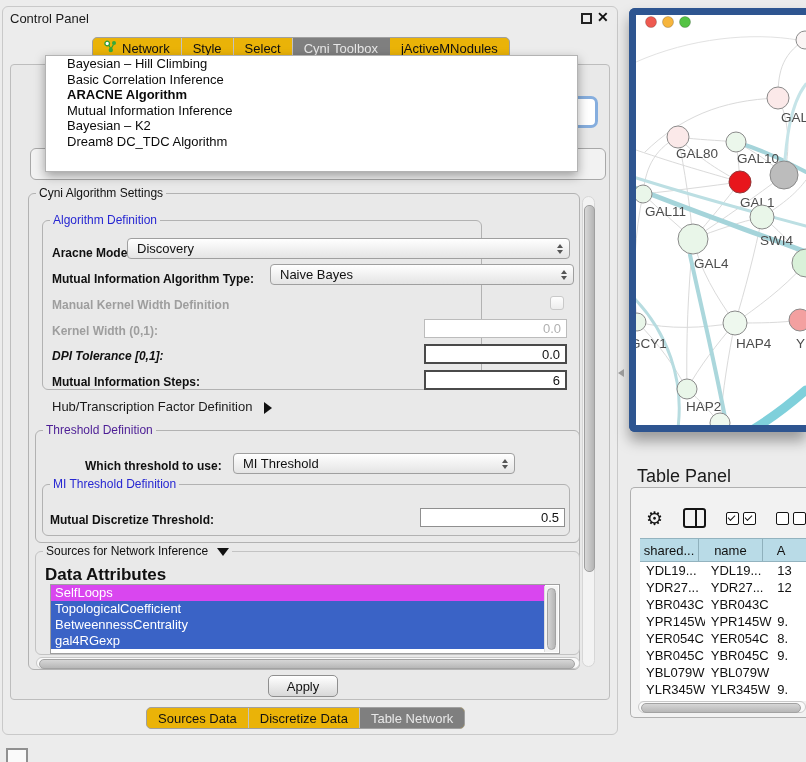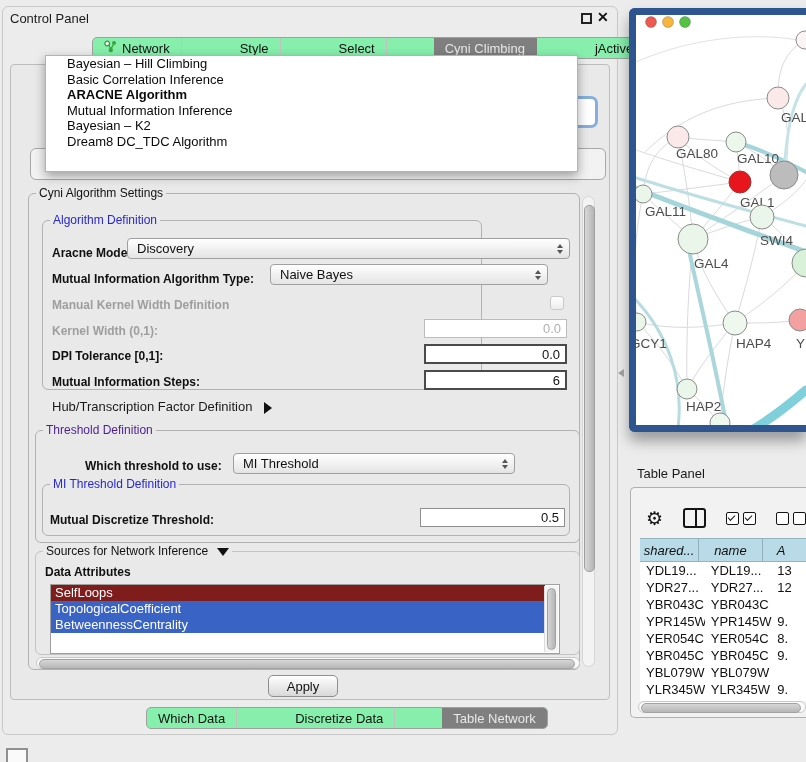--- a/index.html
+++ b/index.html
@@ -4,21 +4,21 @@
 <style>
   html,body{margin:0;padding:0;}
   body{width:806px;height:762px;position:relative;overflow:hidden;background:#ececec;
        font-family:"Liberation Sans",sans-serif;color:#111;}
   .r{position:absolute;box-sizing:border-box;}
   
   .cp-outer{left:2px;top:6px;width:616px;height:729px;border:1px solid #c9c9c9;border-radius:6px;background:#ececec;}
   .cp-title{left:10px;top:11px;font-size:13px;color:#1a1a1a;}
   .cp-float{left:581px;top:13px;width:11px;height:11px;border:2px solid #222;}
   .cp-close{left:597px;top:9px;font-size:14px;font-weight:bold;color:#111;}
-  .tabbar{display:flex;height:22px;border:1px solid #a0a0a0;border-radius:5px;overflow:hidden;background:#86efac;font-size:13px;gap:47px;}
+  .tabbar{display:flex;height:22px;border:1px solid #a0a0a0;border-radius:5px;overflow:hidden;background:#eab308;font-size:13px;}
   .tab{display:flex;align-items:center;padding:0 11px;gap:5px;color:#111;border-right:1px solid #c2c2c2;white-space:nowrap;}
   .tab:last-child{border-right:none;}
   .tab.sel{background:#7f7f7f;color:#e8e8e8;border-right-color:#7f7f7f;}
   .tabbar-top{left:92px;top:37px;}
   .tabbar-bottom{left:146px;top:707px;}
   .content-panel{left:10px;top:64px;width:600px;height:636px;border:1px solid #bdbdbd;border-radius:4px;background:#e9e9e9;}
   
   .frag-input{left:30px;top:148px;width:576px;height:32px;border:1px solid #a8a8a8;border-radius:6px;background:#f2f2f2;}
   .frag-combo{left:538px;top:96px;width:60px;height:32px;border:3px solid #86aede;border-radius:7px;background:#fff;}
   
@@ -60,31 +60,31 @@
   .hscroll{height:12px;background:#fafafa;border:1px solid #c9c9c9;border-radius:7px;}
   .hthumb{position:absolute;top:1px;height:8px;background:linear-gradient(#d6d6d6,#b7b7b7);border:1px solid #a2a2a2;border-radius:5px;}
   
   .btn{border:1px solid #8f8f8f;border-radius:5px;background:linear-gradient(#ffffff,#d8d8d8);
        font-size:13px;display:flex;align-items:center;justify-content:center;color:#111;}
   
   .netwin{left:629px;top:8px;width:177px;height:424px;border:7px solid #2e5590;border-right:none;
           border-radius:6px 0 0 6px;background:#fff;box-shadow:0 9px 14px rgba(0,0,0,.35);overflow:hidden;}
   .net-svg{position:absolute;left:0;top:0;}
   
-  .tp-title{left:637px;top:466px;font-size:13px;color:#1a1a1a;}
+  .tp-title{left:637px;top:466px;font-size:18px;color:#1a1a1a;}
   .tablewin{left:630px;top:487px;width:176px;height:231px;background:#f2f2f2;border:1px solid #b0b0b0;border-right:none;border-radius:5px 0 0 5px;}
   .tp-toolbar{left:646px;top:505px;height:26px;display:flex;align-items:center;gap:20px;}
   .icon-gear{font-family:"DejaVu Sans",sans-serif;font-size:19px;color:#141414;line-height:20px;}
   .icon-cols{width:19px;height:16px;border:2px solid #141414;border-radius:3px;position:relative;}
   .icon-cols::after{content:"";position:absolute;left:50%;top:0;bottom:0;width:2px;background:#141414;}
   .cbpair{display:flex;gap:4px;}
   .cb{width:11px;height:11px;border:1.6px solid #141414;border-radius:2px;position:relative;background:#fff;}
   .cb.chk::after{content:"";position:absolute;left:1px;top:2px;width:6px;height:3px;border-left:1.8px solid #141414;border-bottom:1.8px solid #141414;transform:rotate(-45deg);}
   .thead{left:640px;top:538px;width:170px;height:24px;display:flex;background:#b9dbe7;border-top:1px solid #93b3bf;border-bottom:1px solid #93b3bf;font-size:13px;}
-  .th{display:flex;align-items:center;justify-content:center;border-right:1px solid #8fb0bc;overflow:hidden;white-space:nowrap;font-style:italic;}
+  .th{display:flex;align-items:center;justify-content:center;border-right:1px solid #8fb0bc;overflow:hidden;white-space:nowrap;}
   .tbody{left:640px;top:562px;width:170px;height:139px;overflow:hidden;background:#fff;font-size:13px;}
   .trow{display:flex;height:17px;line-height:17px;}
   .td{overflow:hidden;white-space:nowrap;padding-left:6px;}
   .c0{width:72px;} .c1{width:78px;} .c2{width:40px;padding-left:3px;}
   .th.c0,.th.c1{padding-left:0;}
   .tp-hscroll{left:638px;top:701px;width:168px;}
   
   .splitter-arrow{left:618px;top:369px;width:0;height:0;border-top:4px solid transparent;border-bottom:4px solid transparent;border-right:6px solid #9a9a9a;}
   .corner-icon{left:6px;top:748px;width:22px;height:16px;border:2px solid #909090;background:#fafafa;}
 </style>
@@ -106,21 +106,21 @@
         </svg></span>
       <span>Network</span>
     </div>
     <div class="tab">
       <span>Style</span>
     </div>
     <div class="tab">
       <span>Select</span>
     </div>
     <div class="tab sel">
-      <span>Cyni Climbing</span>
+      <span>Cyni Toolbox</span>
     </div>
     <div class="tab">
       <span>jActiveMNodules</span>
     </div>
   </div>
 
 <div class="r content-panel"></div>
 <div class="r frag-input"></div>
 <div class="r frag-combo"></div>
 
@@ -147,32 +147,32 @@
 </div>
 <div class="r flabel" style="left:52px;top:246px;">Aracne Mode:</div>
 <div class="r combo" style="left:127px;top:238px;width:443px;">
   <span>Discovery</span>
   <span class="arrows">
       <span class="tri-up"></span>
       <span class="tri-dn"></span>
     </span>
 </div>
 <div class="r flabel" style="left:52px;top:272px;">Mutual Information Algorithm Type:</div>
-<div class="r combo" style="left:270px;top:264px;width:278px;">
+<div class="r combo" style="left:270px;top:264px;width:304px;">
   <span>Naive Bayes</span>
   <span class="arrows">
       <span class="tri-up"></span>
       <span class="tri-dn"></span>
     </span>
 </div>
 <div class="r flabel dis" style="left:52px;top:298px;">Manual Kernel Width Definition</div>
 <div class="r checkbox" style="left:550px;top:296px;"></div>
 <div class="r flabel dis" style="left:52px;top:324px;">Kernel Width (0,1):</div>
 <div class="r field dis" style="left:424px;top:319px;width:143px;height:19px;">0.0</div>
-<div class="r flabel" style="left:52px;top:349px;">DPI Tolerance [0,1]:</div>
+<div class="r flabel" style="left:52px;top:349px;font-style:italic;">DPI Tolerance [0,1]:</div>
 <div class="r field strong" style="left:424px;top:344px;width:143px;height:20px;">0.0</div>
 <div class="r flabel" style="left:52px;top:375px;">Mutual Information Steps:</div>
 <div class="r field strong" style="left:424px;top:370px;width:143px;height:20px;">6</div>
 
 <div class="r flabel plain" style="left:52px;top:399px;">
   <span>Hub/Transcription Factor Definition</span>
   <span class="tri-right" style="margin-left:8px;"></span>
 </div>
 
 <div class="r groupbox" style="left:35px;top:430px;width:545px;height:113px;">
@@ -191,40 +191,41 @@
 </div>
 <div class="r flabel" style="left:50px;top:513px;">Mutual Discretize Threshold:</div>
 <div class="r field thin" style="left:420px;top:508px;width:145px;height:19px;">0.5</div>
 
 <div class="r groupbox" style="left:35px;top:551px;width:545px;height:104px;border-color:#c3c3c3;">
   <span class="grouplab">
     <span>Sources for Network Inference</span>
     <span class="tri-down-b" style="margin-left:6px;"></span>
   </span>
 </div>
-<div class="r flabel" style="left:45px;top:565px;font-size:12px;text-align:right;">Data Attributes</div>
+<div class="r flabel" style="left:45px;top:565px;font-size:17px;text-align:right;">Data Attributes</div>
 <div class="r attr-list" style="left:50px;top:584px;width:510px;height:70px;">
   <div id="attr-items" style="margin-right:14px;">
-      <div class="attr-item" style="background: #7f1d1d;">SelfLoops</div>
+      <div class="attr-item" style="background: #d946ef;">SelfLoops</div>
       <div class="attr-item" style="background: rgb(58, 99, 198);">TopologicalCoefficient</div>
       <div class="attr-item" style="background: rgb(58, 99, 198);">BetweennessCentrality</div>
+      <div class="attr-item" style="background: rgb(58, 99, 198);">gal4RGexp</div>
     </div>
   <div class="list-vscroll">
       <div class="list-vthumb"></div>
     </div>
 </div>
 <div class="r hscroll" style="left:36px;top:657px;width:544px;">
   <div class="hthumb" style="left:2px;width:534px;"></div>
 </div>
 
 <div class="r btn" style="left:268px;top:675px;width:70px;height:22px;">Apply</div>
 
 <div class="r tabbar tabbar-bottom" id="bottom-tabs">
     <div class="tab">
-      <span>Which Data</span>
+      <span>Sources Data</span>
     </div>
     <div class="tab">
       <span>Discretize Data</span>
     </div>
     <div class="tab sel">
       <span>Table Network</span>
     </div>
   </div>
 
 <div class="r netwin">

